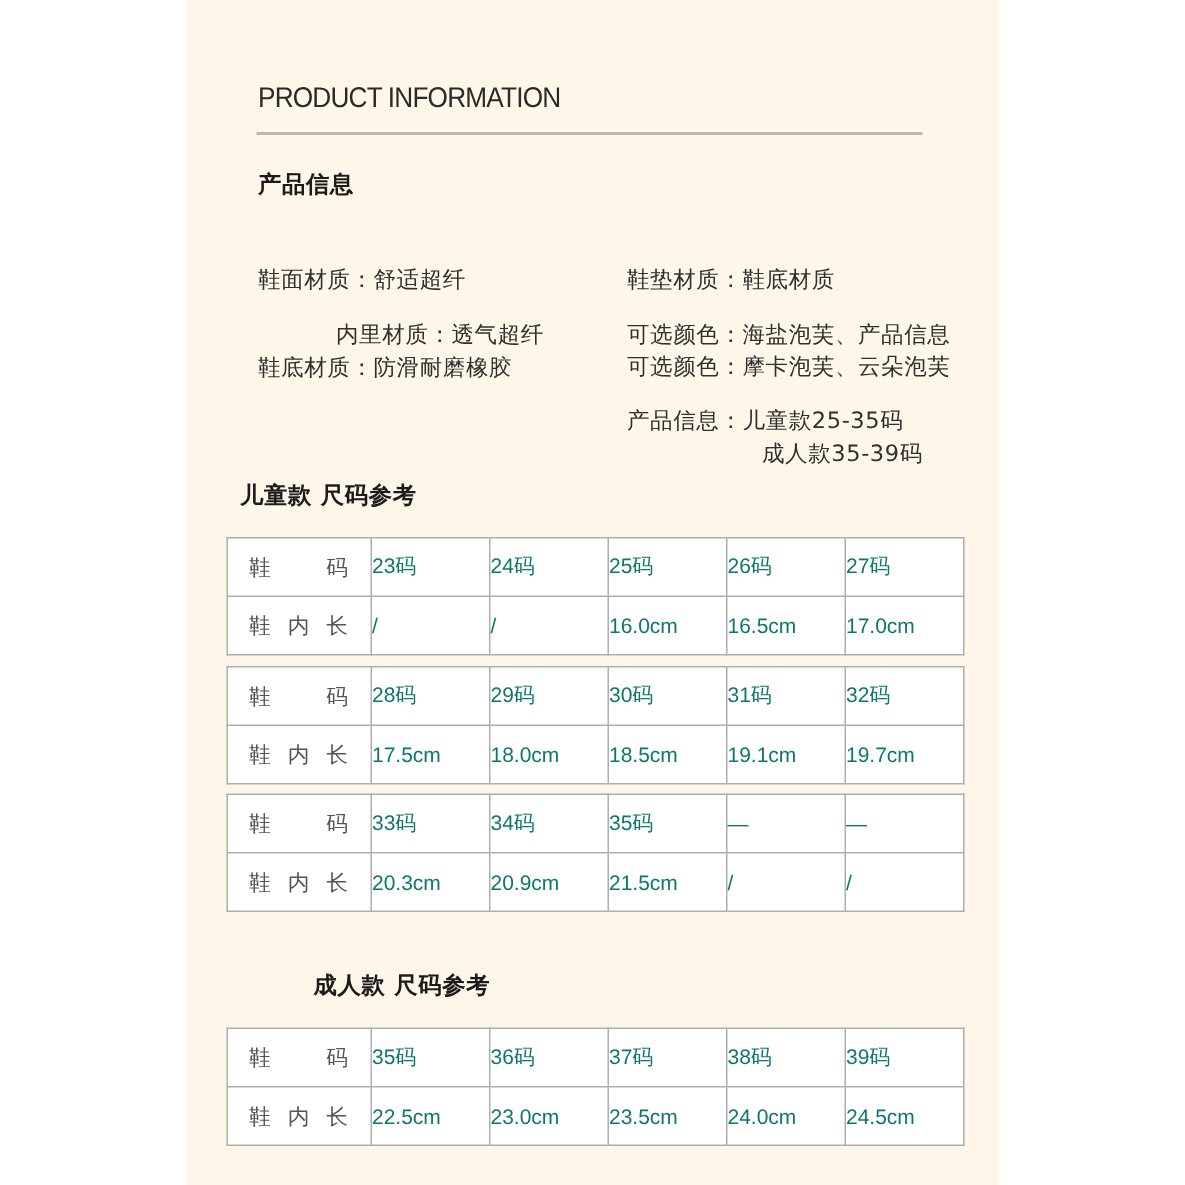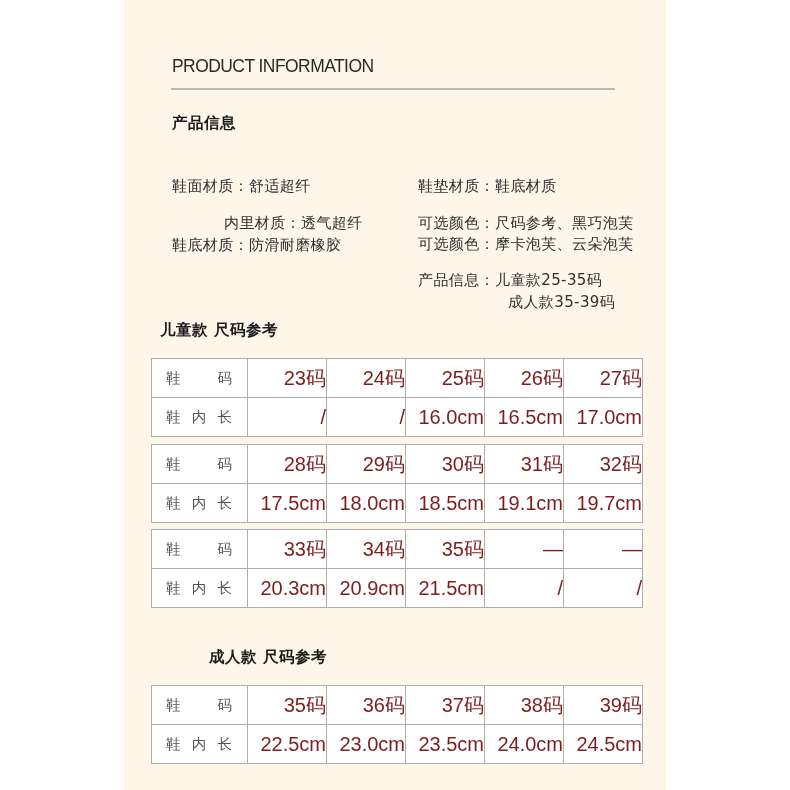--- a/index.html
+++ b/index.html
@@ -25,22 +25,22 @@
     .info {
       position: absolute; font-size: 15px; color: #2f2f2f; white-space: nowrap; letter-spacing: 0.4px;
     }
     .info .lbl { display: inline-block; }
     .info .val { display: inline-block; }
     table.sz {
       position: absolute; left: 151px; width: 491px; border-collapse: collapse;
       background: #ffffff; table-layout: fixed;
     }
     table.sz td {
-      border: 1.5px solid #b0aeaa; height: 38px; padding: 0; text-align: right;
-      font-size: 20px; color: #7f1d1d; font-family: "Liberation Sans", sans-serif;
+      border: 1.5px solid #b0aeaa; height: 38px; padding: 0; text-align: left;
+      font-size: 14px; color: #0f766e; font-family: "Liberation Sans", sans-serif;
     }
     table.sz td.head {
       font-family: "DejaVu Sans", sans-serif; font-size: 14.5px; color: #555; text-align: left;
       padding-left: 14px; letter-spacing: 0;
     }
     table.sz col.c0 { width: 96px; }
     table.sz col.cx { width: 79px; }
     .h-size { display: flex; justify-content: space-between; width: 66px; }
     .h-len { display: flex; justify-content: space-between; width: 66px; }
   </style>
@@ -61,21 +61,21 @@
   <span class="lbl">内里材质：</span><span class="val">透气超纤</span>
 </div>
 <div class="info" style="left:172px; top:236px;">
   <span class="lbl">鞋底材质：</span><span class="val">防滑耐磨橡胶</span>
 </div>
 
 <div class="info" style="left:418px; top:177px;">
   <span class="lbl">鞋垫材质：</span><span class="val">鞋底材质</span>
 </div>
 <div class="info" style="left:418px; top:214px;">
-  <span class="lbl">可选颜色：</span><span class="val">尺码参考、黑巧泡芙</span>
+  <span class="lbl">可选颜色：</span><span class="val">海盐泡芙、产品信息</span>
 </div>
 <div class="info" style="left:418px; top:235px;">
   <span class="lbl">可选颜色：</span><span class="val">摩卡泡芙、云朵泡芙</span>
 </div>
 <div class="info" style="left:418px; top:271px;">
   <span class="lbl">产品信息：</span><span class="val">儿童款25-35码</span>
 </div>
 <div class="info" style="left:508px; top:293px;">
   <span class="val">成人款35-39码</span>
 </div>

